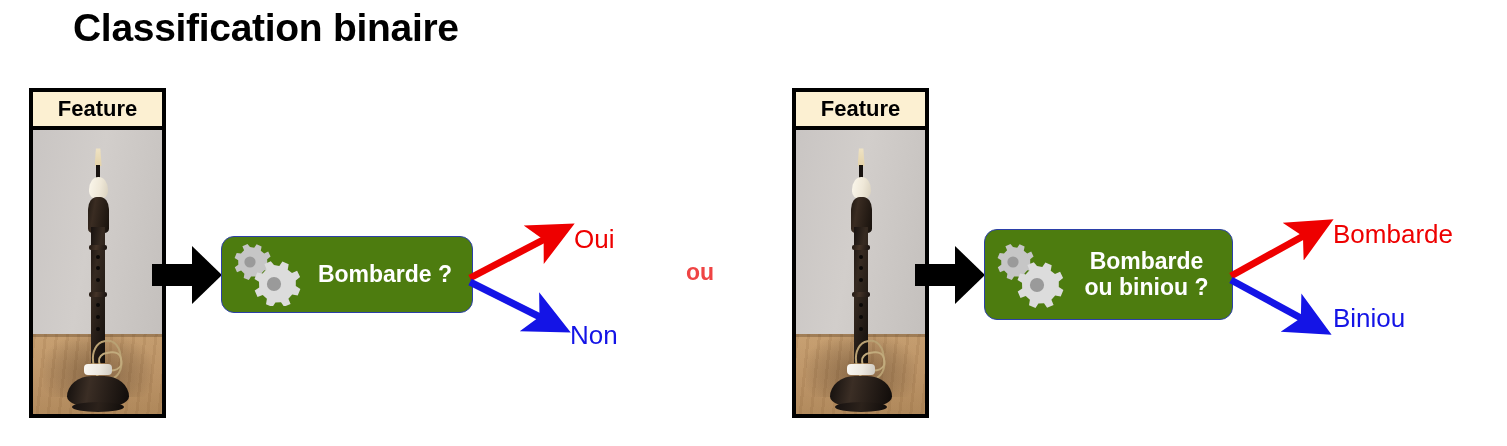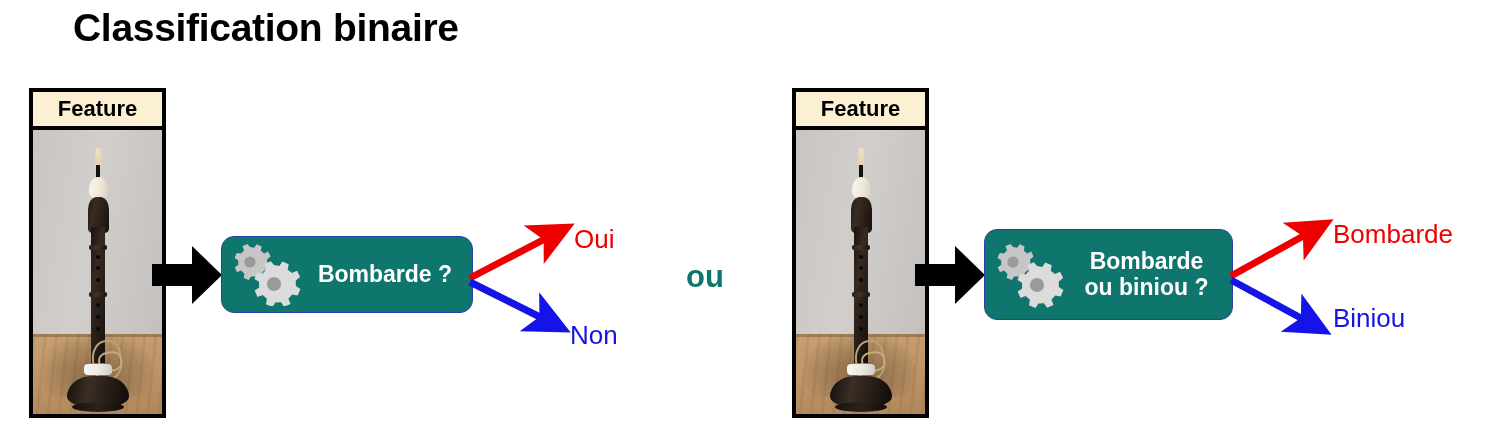--- a/index.html
+++ b/index.html
@@ -255,21 +255,21 @@
     width: 0;
     height: 0;
     border-top: 29px solid transparent;
     border-bottom: 29px solid transparent;
     border-left: 30px solid #000000;
   }
 
   
   .model-box {
     position: absolute;
-    background: #0f766e;
+    background: #4d7c0f;
     border: 1px solid #2b3fa8;
     border-radius: 13px;
     display: flex;
     align-items: center;
     box-sizing: border-box;
   }
   .diagram.left .model-box {
     left: 221px;
     top: 236px;
     width: 252px;
@@ -322,23 +322,23 @@
   .diagram.left  .outcome.positive { left: 574px; top: 226px; }
   .diagram.left  .outcome.negative { left: 570px; top: 322px; }
   .diagram.right .outcome.positive { left: 566px; top: 221px; }
   .diagram.right .outcome.negative { left: 566px; top: 305px; }
 
   
   .separator-ou {
     position: absolute;
     left: 686px;
     top: 259px;
-    font-size: 31px;
+    font-size: 23px;
     font-weight: bold;
-    color: #0f766e;
+    color: #ef4444;
   }
 </style>
 </head>
 <body>
 
 <div class="page-title">Classification binaire</div>
 
 <div class="diagram left">
 
   <div class="feature-card">

